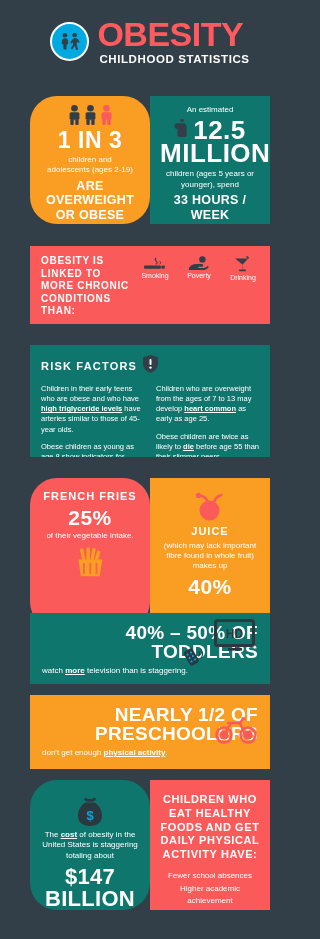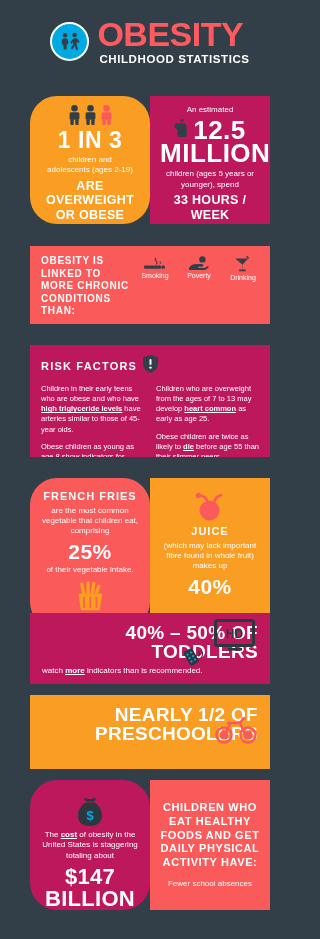--- a/index.html
+++ b/index.html
@@ -64,21 +64,21 @@
     position: absolute;
     top: 0; bottom: 0;
     width: 120px;
     padding: 9px 10px;
     text-align: center;
   }
   .half.left  { left: 0; border-radius: 27px; }
   .half.right { left: 120px; }
 
   .c-orange { background: #f99d23; }
-  .c-blue   { background: #be185d; }
+  .c-blue   { background: #0f766e; }
   .c-red    { background: #fb5a5a; }
 
   .big {
     color: #ffffff;
     font-weight: bold;
     font-size: 23px;
     line-height: 1.0;
     letter-spacing: 0.5px;
   }
   .mid {
@@ -305,21 +305,20 @@
         <p><span>Children who are overweight from the ages of 7 to 13 may develop </span><b><u>heart common</u></b><span> as early as age 25.</span></p>
         <p><span>Obese children are twice as likely to </span><b><u>die</u></b><span> before age 55 than their slimmer peers.</span></p>
       </div>
     </div>
   </div>
 
   <div class="card" id="sec-food">
 
     <div class="half left c-red">
       <div class="mid" style="font-size:11px;letter-spacing:1px;margin-top:3px;">FRENCH FRIES</div>
-      <div class="small sp3">are the most common vegetable that children eat, comprising</div>
       <div class="big" style="font-size:21px;margin-top:4px;">25%</div>
       <div class="small sp3">of their vegetable intake.</div>
       <div class="icon-center" style="margin-top:6px;">
         <svg width="33" height="30" viewBox="0 0 33 30">
           <g fill="#f99d23">
             <rect x="7" y="1.5" width="3.4" height="12" rx="1" transform="rotate(-12 8.7 7.5)"></rect>
             <rect x="12.4" y="0.5" width="3.4" height="13" rx="1"></rect>
             <rect x="17.4" y="1" width="3.4" height="12.5" rx="1" transform="rotate(9 19.1 7.2)"></rect>
             <rect x="22" y="3.5" width="3.4" height="10" rx="1" transform="rotate(17 23.7 8.5)"></rect>
             <path d="M4.3 12.5h24l-2.6 16.8H6.9z"></path>
@@ -348,21 +347,21 @@
       <div class="small sp3">(which may lack important fibre found in whole fruit) makes up</div>
       <div class="big" style="font-size:21px;margin-top:4px;text-align:center;">40%</div>
 
     </div>
   </div>
 
   <div class="card c-blue" id="sec-tv">
     <div style="position:relative;">
       <div class="wide-head">40% – 50% OF</div>
       <div class="wide-head">TODDLERS</div>
-      <div class="wide-sub"><span>watch </span><b><u>more</u></b><span> indicators than is recommended.</span></div>
+      <div class="wide-sub"><span>watch </span><b><u>more</u></b><span> television than is staggering.</span></div>
 
       <span style="position:absolute;right:54px;top:22px;">
         <svg width="22" height="22" viewBox="0 0 22 22">
           <g fill="#2c3840" transform="rotate(-30 11 11)">
             <rect x="4" y="3" width="10" height="16" rx="2.4"></rect>
             <circle cx="7" cy="7" r="1.1" fill="#00a9e0"></circle>
             <circle cx="11" cy="7" r="1.1" fill="#00a9e0"></circle>
             <circle cx="7" cy="11" r="1.1" fill="#00a9e0"></circle>
             <circle cx="11" cy="11" r="1.1" fill="#00a9e0"></circle>
             <circle cx="7" cy="15" r="1.1" fill="#00a9e0"></circle>
@@ -382,20 +381,21 @@
           <rect x="14" y="29" width="14" height="2.6" fill="#2c3840"></rect>
         </svg>
       </span>
     </div>
   </div>
 
   <div class="card c-orange" id="sec-pre">
     <div style="position:relative;">
       <div class="wide-head">NEARLY 1/2 OF</div>
       <div class="wide-head">PRESCHOOLERS</div>
+      <div class="wide-sub"><span>don't get enough </span><b><u>physical activity</u></b><span>.</span></div>
 
       <span style="position:absolute;right:0px;top:10px;">
         <svg width="44" height="30" viewBox="0 0 44 30">
           <g stroke="#fb5a5a" stroke-width="2.4" fill="none">
             <circle cx="10" cy="20" r="7.5"></circle>
             <circle cx="34" cy="20" r="7.5"></circle>
             <path d="M10 20l7-12h9l5 12"></path>
             <path d="M17 8h-4"></path>
             <path d="M26 8l3-4"></path>
             <path d="M27.5 3.5h4"></path>
@@ -418,21 +418,22 @@
           </g>
           <text x="17" y="25" font-family="Liberation Sans, sans-serif" font-size="13" font-weight="bold" fill="#00a9e0" text-anchor="middle">$</text>
         </svg>
       </div>
       <div class="small sp3"><span>The </span><b><u>cost</u></b><span> of obesity in the United States is staggering totaling about</span></div>
       <div class="cost-big" style="margin-top:5px;">$147</div>
       <div class="cost-big">BILLION</div>
     </div>
 
     <div class="half right c-red">
-      <div class="bene-head" style="margin-top:12px;">CHILDREN WHO EAT HEALTHY FOODS AND GET DAILY PHYSICAL ACTIVITY HAVE:</div>
+      <div class="bene-head" style="margin-top:4px;">CHILDREN WHO EAT HEALTHY FOODS AND GET DAILY PHYSICAL ACTIVITY HAVE:</div>
       <div class="bene-list">
         <div>Fewer school absences</div>
+        <div>Higher academic achievement</div>
 
       </div>
     </div>
   </div>
 
 </div>
 
 </body></html>

